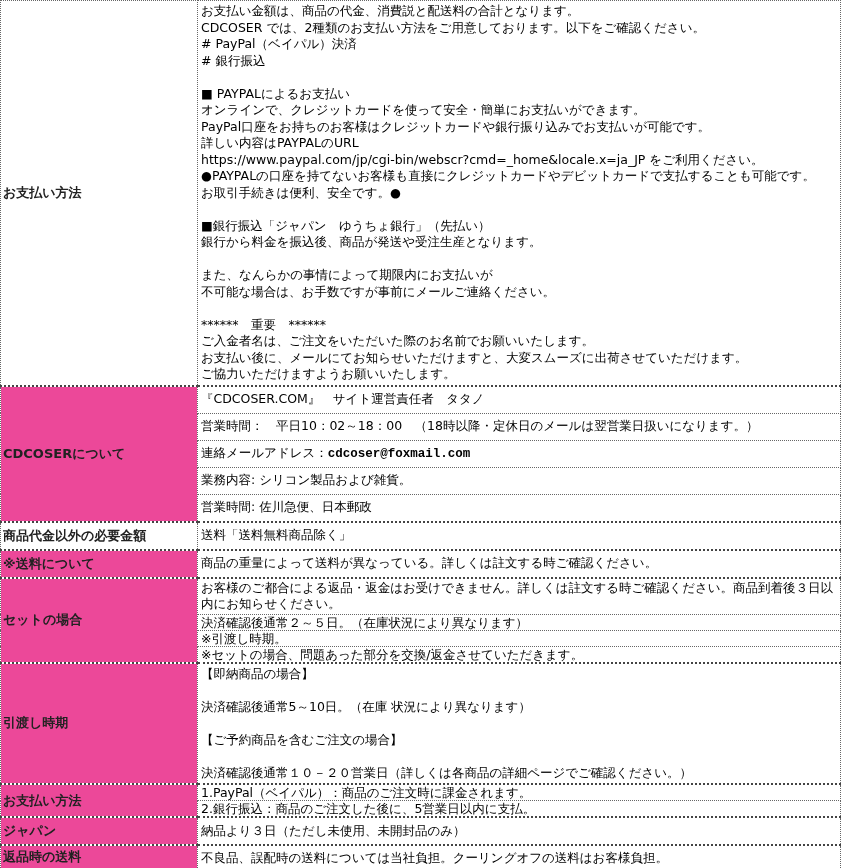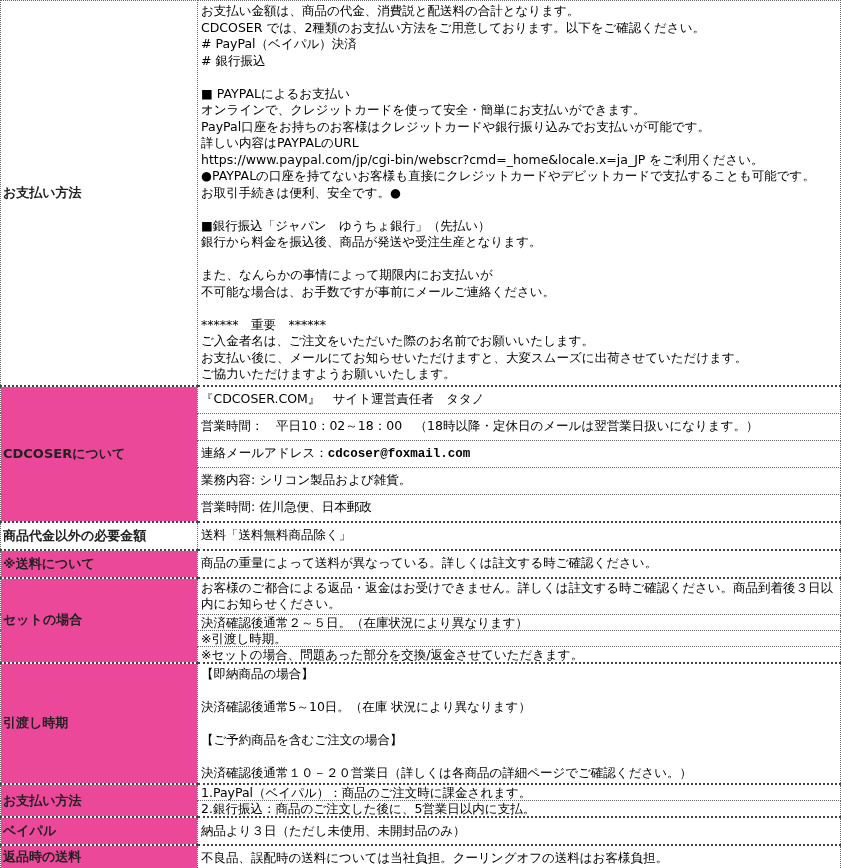--- a/index.html
+++ b/index.html
@@ -137,21 +137,21 @@
 
     <tr class="sep tight">
       <th class="rowhead cream" rowspan="2">お支払い方法</th>
       <td class="content">1.PayPal（ベイパル）：商品のご注文時に課金されます。</td>
     </tr>
     <tr class="tight">
       <td class="content">2.銀行振込：商品のご注文した後に、5営業日以内に支払。</td>
     </tr>
 
     <tr class="sep h26">
-      <th class="rowhead cream">ベイパル</th>
+      <th class="rowhead cream">ジャパン</th>
       <td class="content">納品より３日（ただし未使用、未開封品のみ）</td>
     </tr>
 
     <tr class="sep tight">
       <th class="rowhead cream">返品時の送料</th>
       <td class="content">不良品、誤配時の送料については当社負担。クーリングオフの送料はお客様負担。</td>
     </tr>
   </tbody>
     </table>
 </div>

